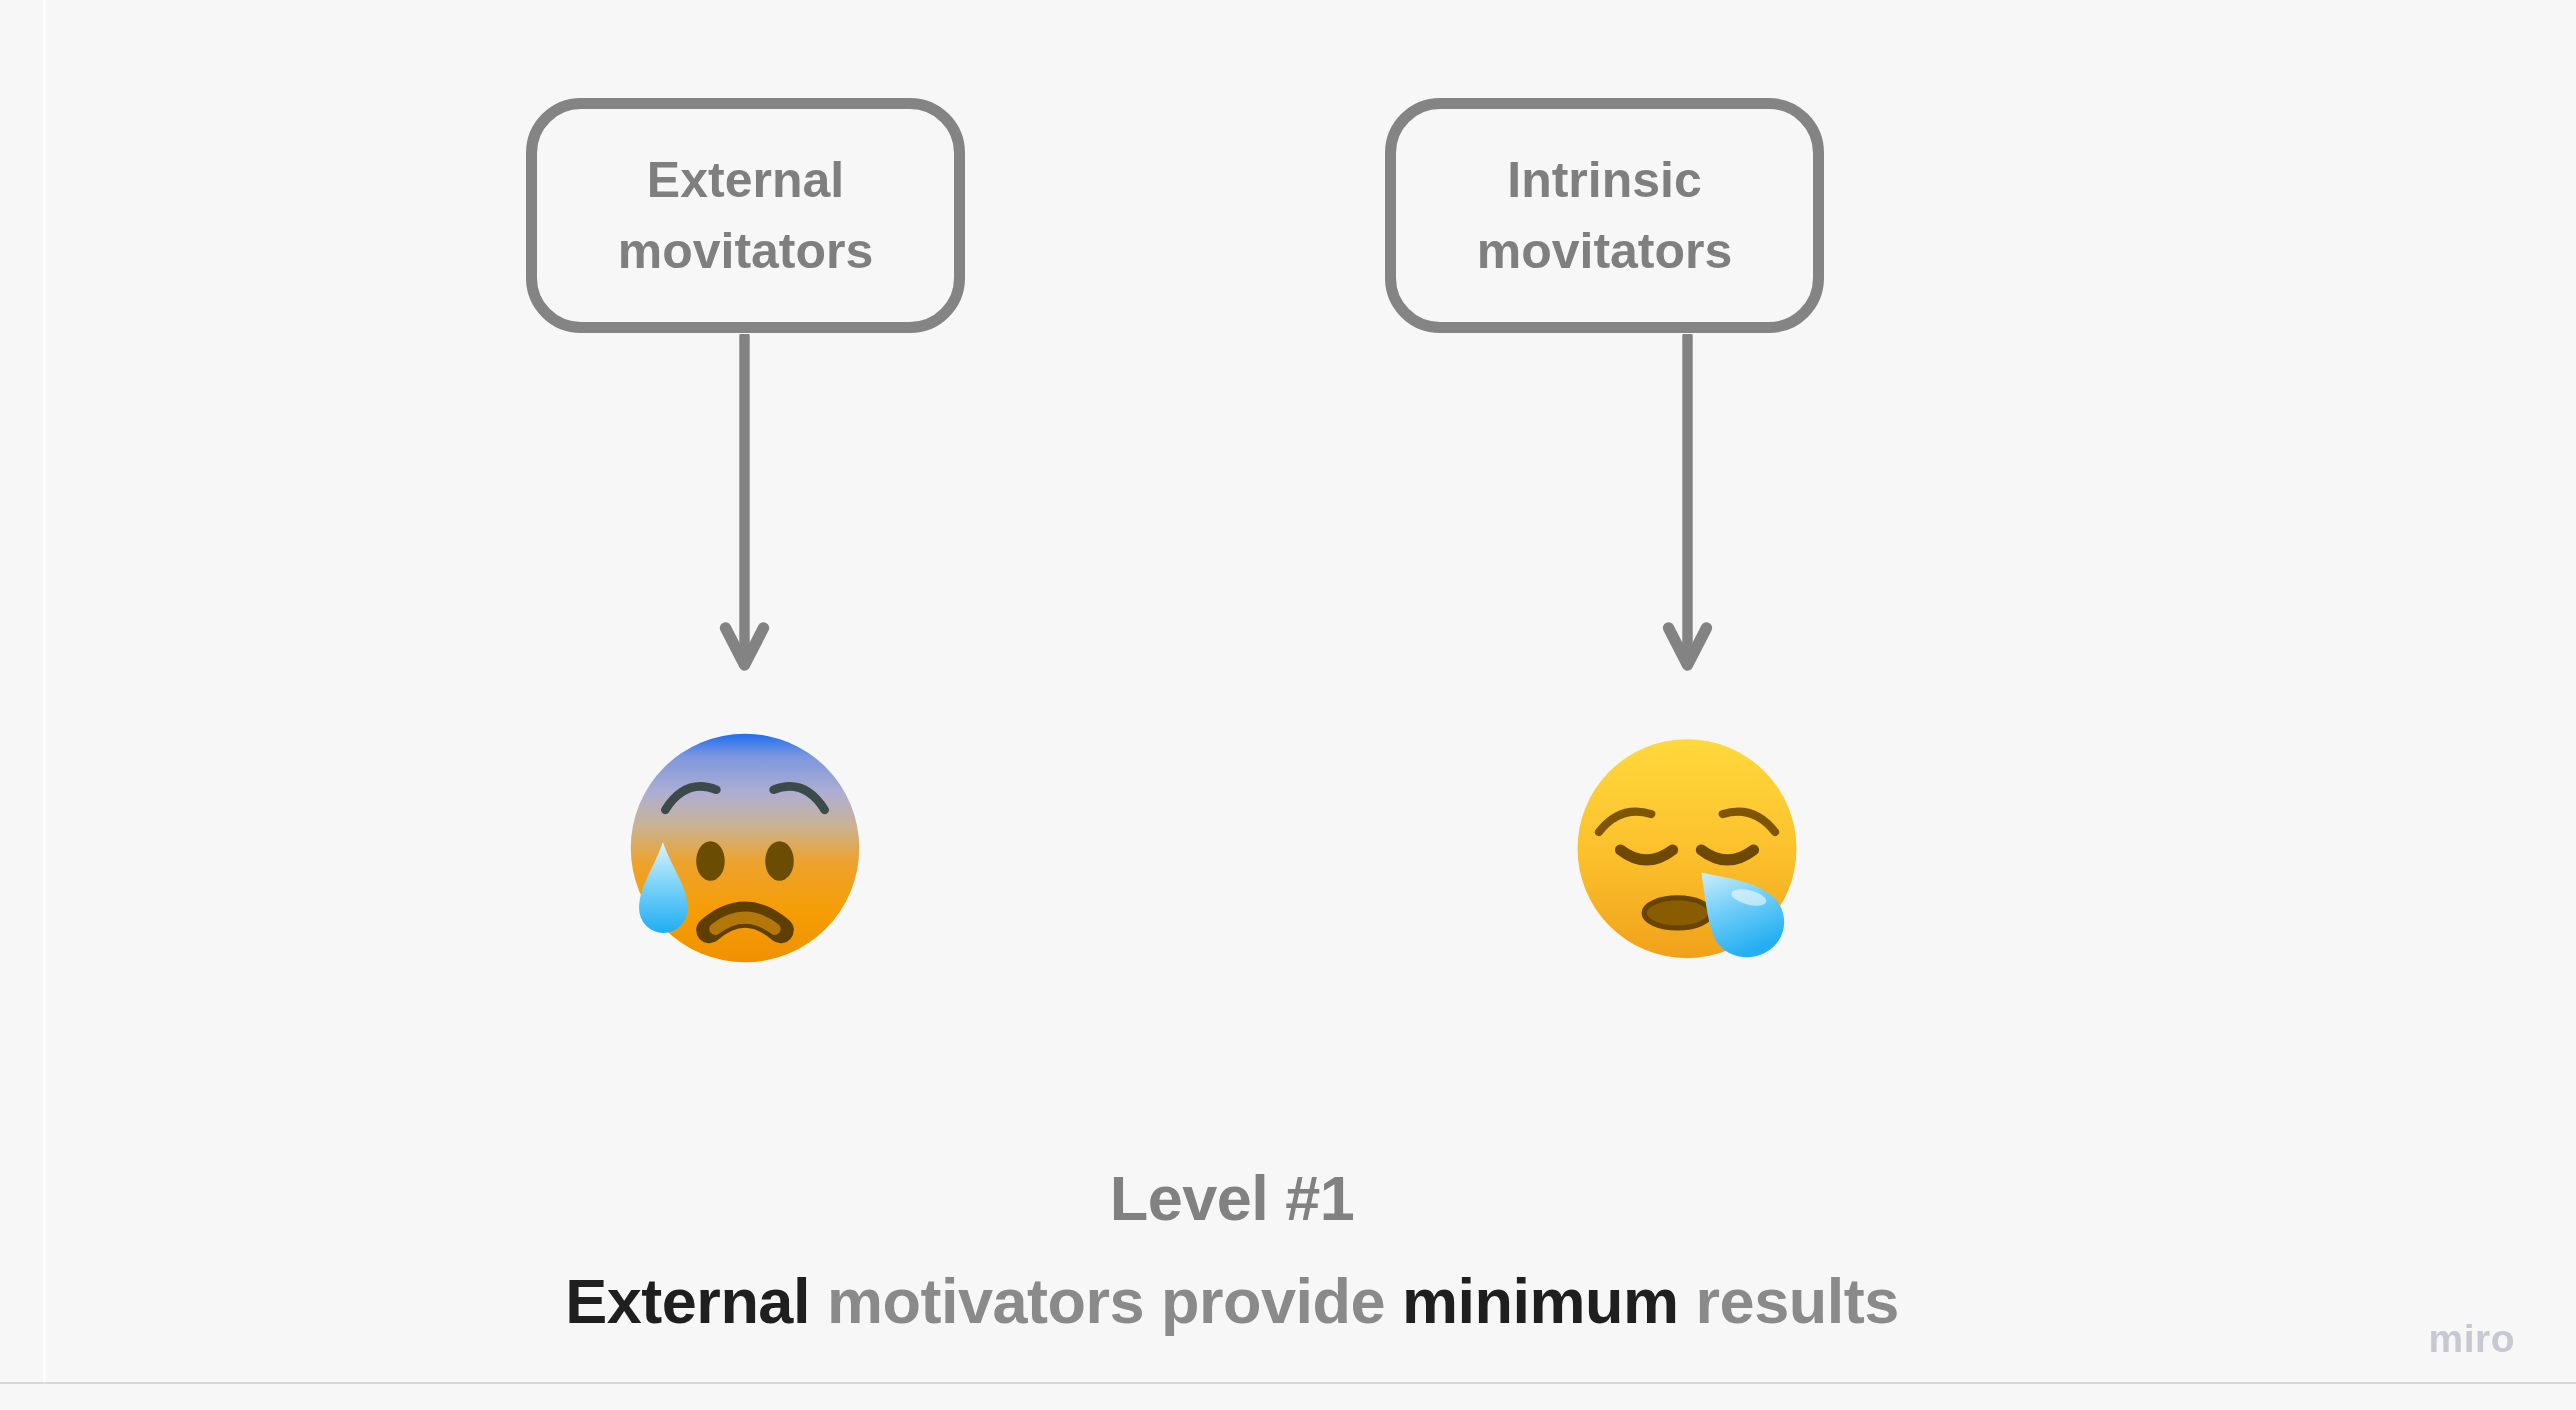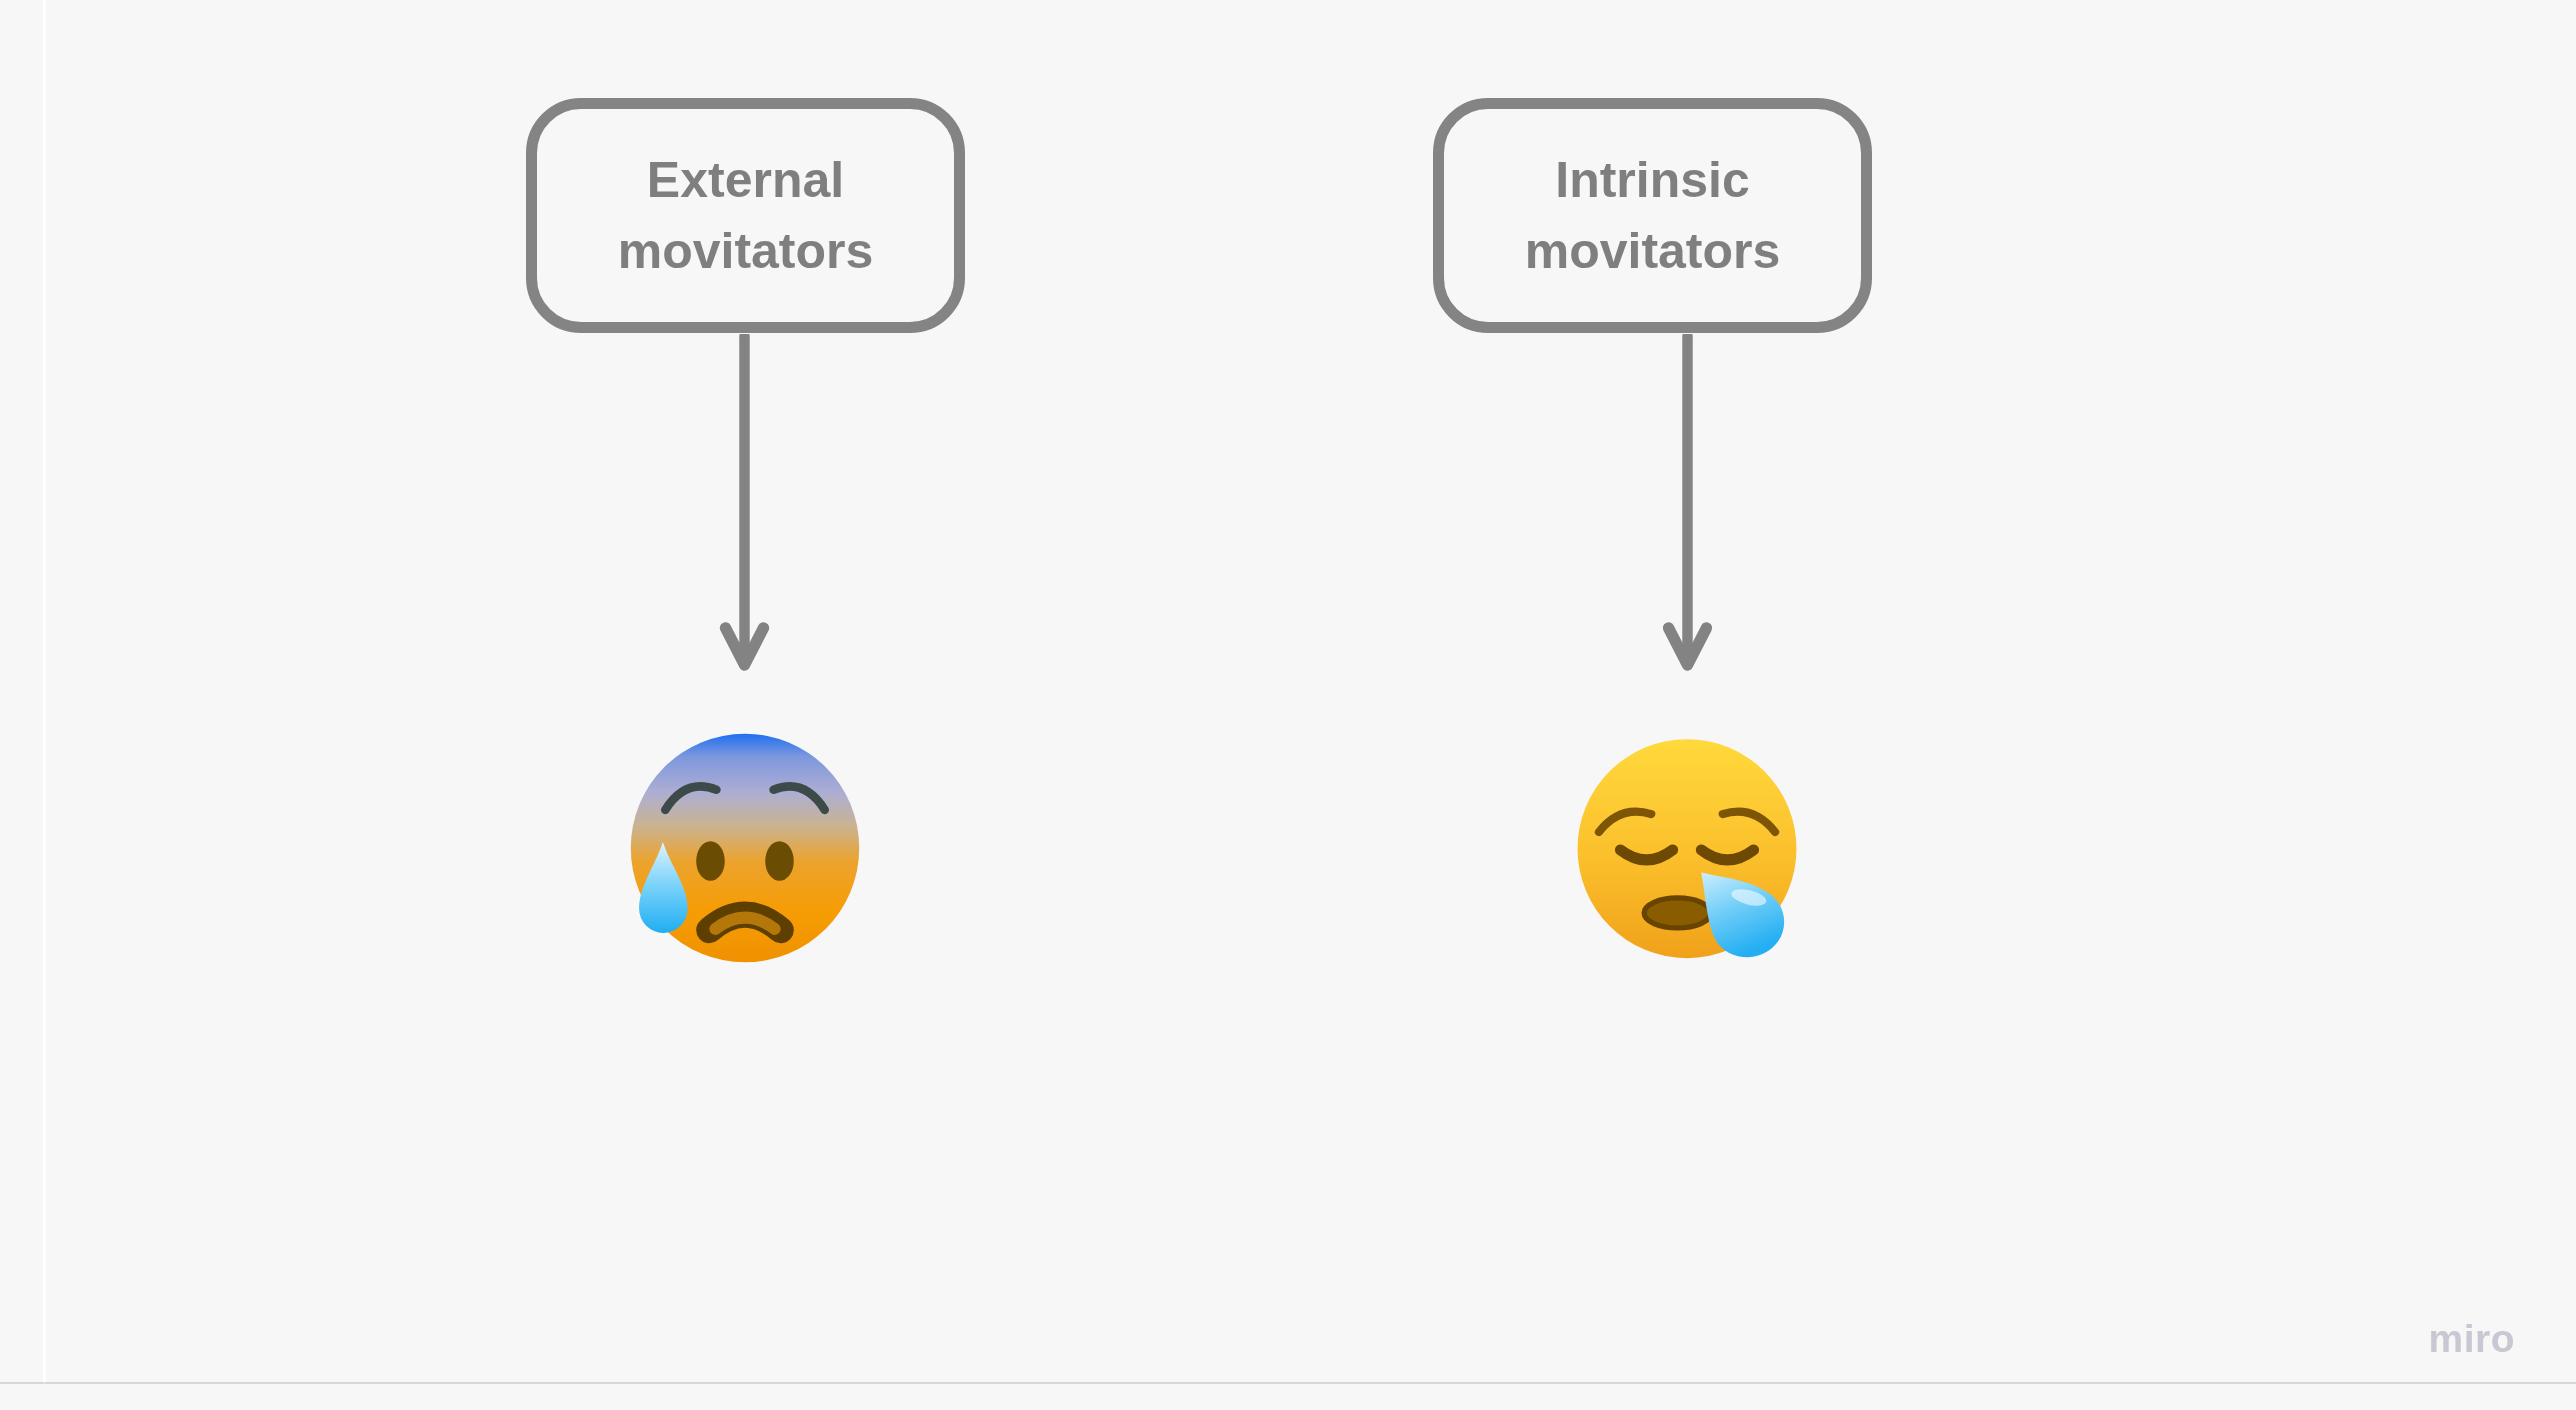--- a/index.html
+++ b/index.html
@@ -49,21 +49,21 @@
   }
   .shape-box .box-label {
     font-size: 50px;
     line-height: 71px;
     font-weight: bold;
     color: #7f7f7f;
     letter-spacing: 0px;
   }
   .shape-box .box-label span { display: block; }
   .box-external { left: 526px; }
-  .box-intrinsic { left: 1433px; }
+  .box-intrinsic { left: 1385px; }
   .connector {
     position: absolute;
     top: 334px;
     width: 57px;
     height: 339px;
   }
   .connector-1 { left: 716px; }
   .connector-2 { left: 1659px; }
   .emoji {
     position: absolute;
@@ -178,19 +178,23 @@
     <circle cx="50" cy="48" r="46" fill="url(#faceG2)"></circle>
     <path d="M13 41 Q22 29.5 35 33.5" fill="none" stroke="#7d5504" stroke-width="3.4" stroke-linecap="round"></path>
     <path d="M65 33.5 Q78 29.5 87 41" fill="none" stroke="#7d5504" stroke-width="3.4" stroke-linecap="round"></path>
     <path d="M22 48.5 Q33 57 44 48.5" fill="none" stroke="#6e4903" stroke-width="4.6" stroke-linecap="round"></path>
     <path d="M56 48.5 Q67 57 78 48.5" fill="none" stroke="#6e4903" stroke-width="4.6" stroke-linecap="round"></path>
     <ellipse cx="46" cy="75" rx="14" ry="6.3" fill="#8a5c00" stroke="#694400" stroke-width="2.2"></ellipse>
     <path d="M56 58 C 64 60 78 61 86 68 C 92 73.5 92.5 82.5 87 88.5 C 80.5 95.5 69.5 95 63.8 88.8 C 58.8 83.5 58 70 56 58 Z" fill="url(#dropG2)"></path>
     <ellipse cx="76" cy="68.5" rx="7.5" ry="3" fill="#ffffff" opacity="0.55" transform="rotate(14 76 68.5)"></ellipse>
   </svg>
 
+  <div class="caption">
+    <div class="caption-line1">Level #1</div>
+    <div class="caption-line2"><span class="em">External</span><span> motivators provide </span><span class="em">minimum</span><span> results</span></div>
+  </div>
 
   <div class="watermark">miro</div>
 
   <div class="bottom-edge"></div>
 
 </div>
 
 
 </body></html>

